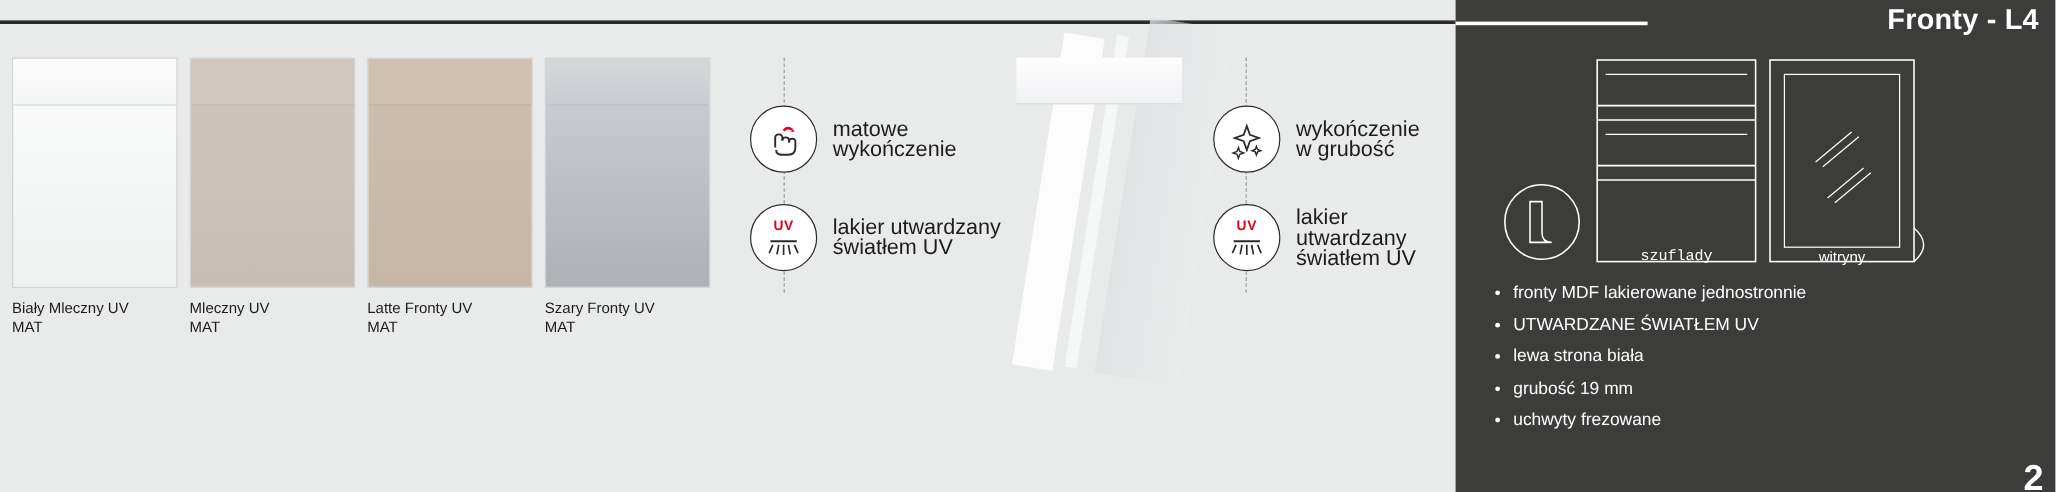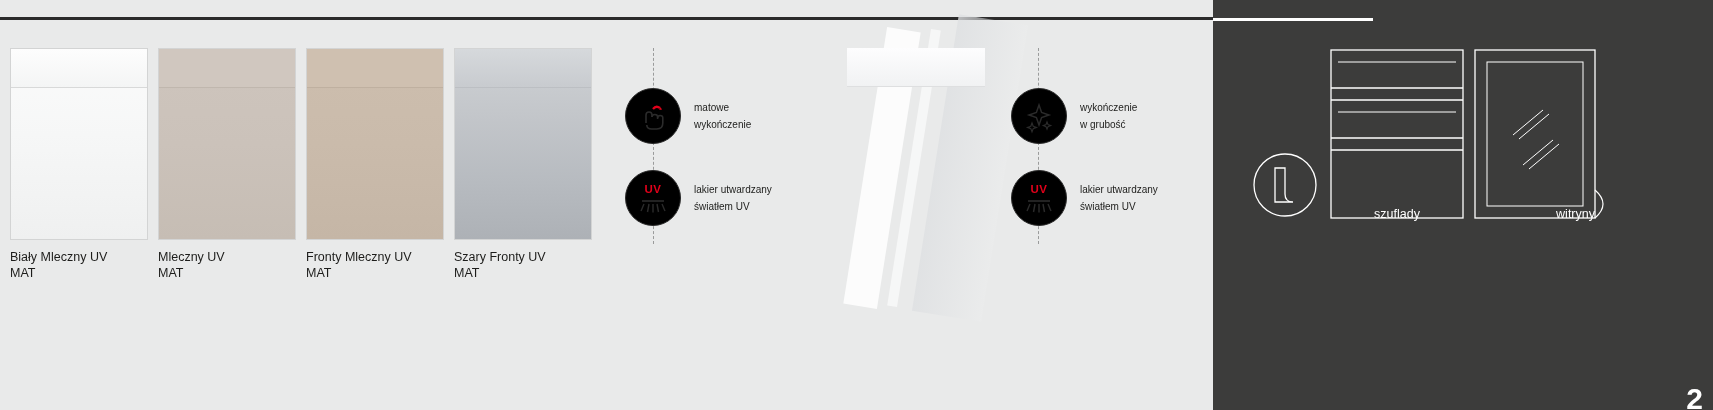--- a/index.html
+++ b/index.html
@@ -162,26 +162,26 @@
     display: flex;
     align-items: center;
     gap: 13px;
     margin-bottom: 26px;
   }
   .legend-item .badge {
     width: 54px;
     height: 54px;
     border-radius: 50%;
     border: 1.5px solid #2b2b2b;
-    background: #000000;
+    background: #ffffff;
     position: relative;
     flex: none;
   }
   .legend-item .label {
-    font-size: 10px;
+    font-size: 18px;
     color: #1d1d1b;
     line-height: 17px;
     white-space: pre-line;
   }
   .uv-text {
     position: absolute;
     left: 0; right: 0;
     top: 12px;
     text-align: center;
     font-size: 11.5px;
@@ -281,21 +281,21 @@
           <div>Mleczny UV</div>
           <div>MAT</div>
         </div>
       </div>
 
       <div class="swatch">
         <div class="tile tile-latte">
             <div class="strip"></div>
           </div>
         <div class="caption">
-          <div>Fronty Mleczny UV</div>
+          <div>Latte Fronty UV</div>
           <div>MAT</div>
         </div>
       </div>
 
       <div class="swatch">
         <div class="tile tile-szary">
             <div class="strip"></div>
           </div>
         <div class="caption">
           <div>Szary Fronty UV</div>
@@ -374,20 +374,21 @@
           </svg>
         </div>
         <div class="label"><span>lakier utwardzany</span><br><span>światłem UV</span></div>
       </div>
     </div>
 
   </div>
 
   <div class="right">
     <div class="title-rule"></div>
+    <div class="title">Fronty - L4</div>
 
     <div class="draw-area">
       <svg width="500" height="190" viewBox="0 0 500 190" aria-hidden="true">
 
         <g>
           <circle cx="72" cy="145" r="31" fill="none" stroke="#ffffff" stroke-width="1.3"></circle>
           <path d="M62 128 l10 0 l0 26 q0 8 8 8 l-18 0 z" fill="none" stroke="#ffffff" stroke-width="1.3"></path>
         </g>
 
         <g>
@@ -403,21 +404,30 @@
         <g>
           <rect x="262" y="10" width="120" height="168" fill="none" stroke="#ffffff" stroke-width="1.3"></rect>
           <rect x="274" y="22" width="96" height="144" fill="none" stroke="#ffffff" stroke-width="1"></rect>
           <line x1="300" y1="95" x2="330" y2="70" stroke="#ffffff" stroke-width="1"></line>
           <line x1="306" y1="99" x2="336" y2="74" stroke="#ffffff" stroke-width="1"></line>
           <line x1="310" y1="125" x2="340" y2="100" stroke="#ffffff" stroke-width="1"></line>
           <line x1="316" y1="129" x2="346" y2="104" stroke="#ffffff" stroke-width="1"></line>
           <path d="M382 150 q16 14 0 28" fill="none" stroke="#ffffff" stroke-width="1.2"></path>
         </g>
       </svg>
-      <div class="draw-label" style="left:118px; top:167px; width:132px; text-align:center;">szuflady</div>
-      <div class="draw-label" style="left:262px; top:167px; width:120px; text-align:right;">witryny</div>
-    </div>
-
+      <div class="draw-label" style="left:118px; top:167px; width:132px; text-align:center;font-family:Liberation Mono, monospace;">szuflady</div>
+      <div class="draw-label" style="left:262px; top:167px; width:120px; text-align:center;">witryny</div>
+    </div>
+
+    <div class="bullets">
+      <ul>
+        <li>fronty MDF lakierowane jednostronnie</li>
+        <li>UTWARDZANE ŚWIATŁEM UV</li>
+        <li>lewa strona biała</li>
+        <li>grubość 19 mm</li>
+        <li>uchwyty frezowane</li>
+      </ul>
+    </div>
 
     <div class="page-num">2</div>
   </div>
 
 </div>
 
 </body></html>

